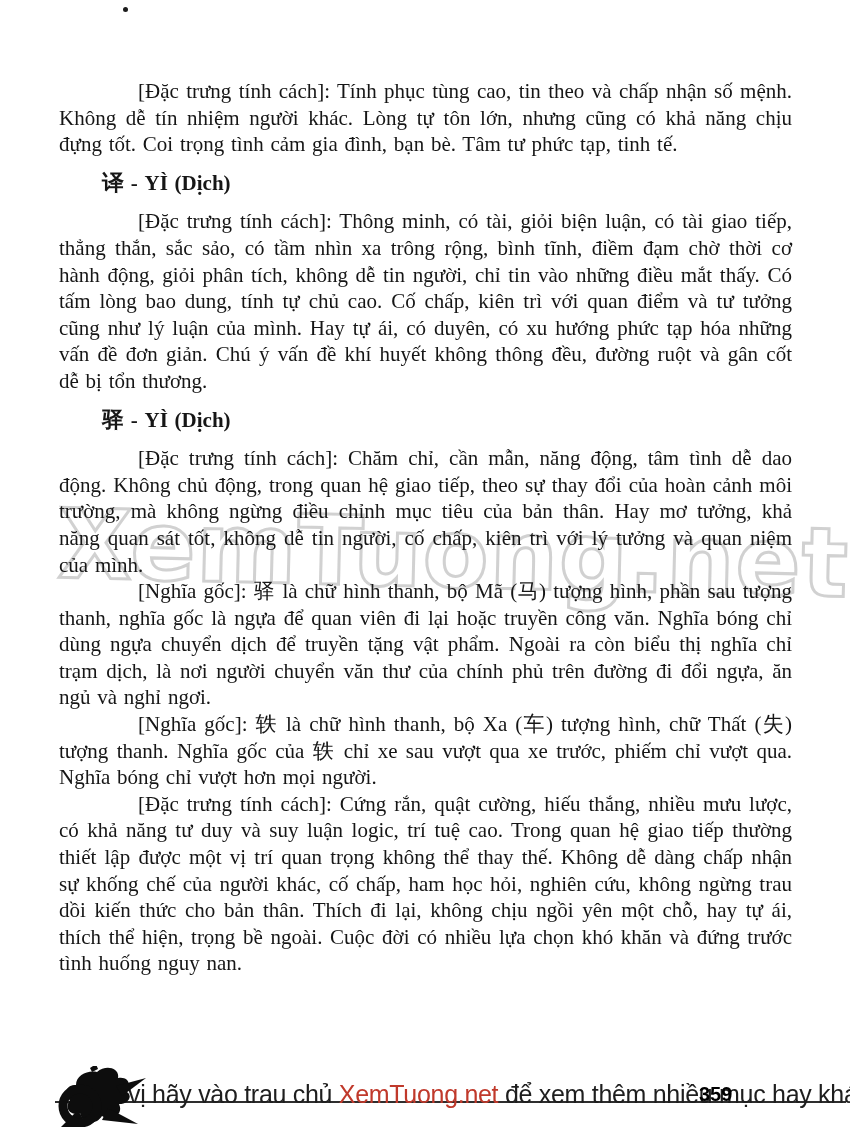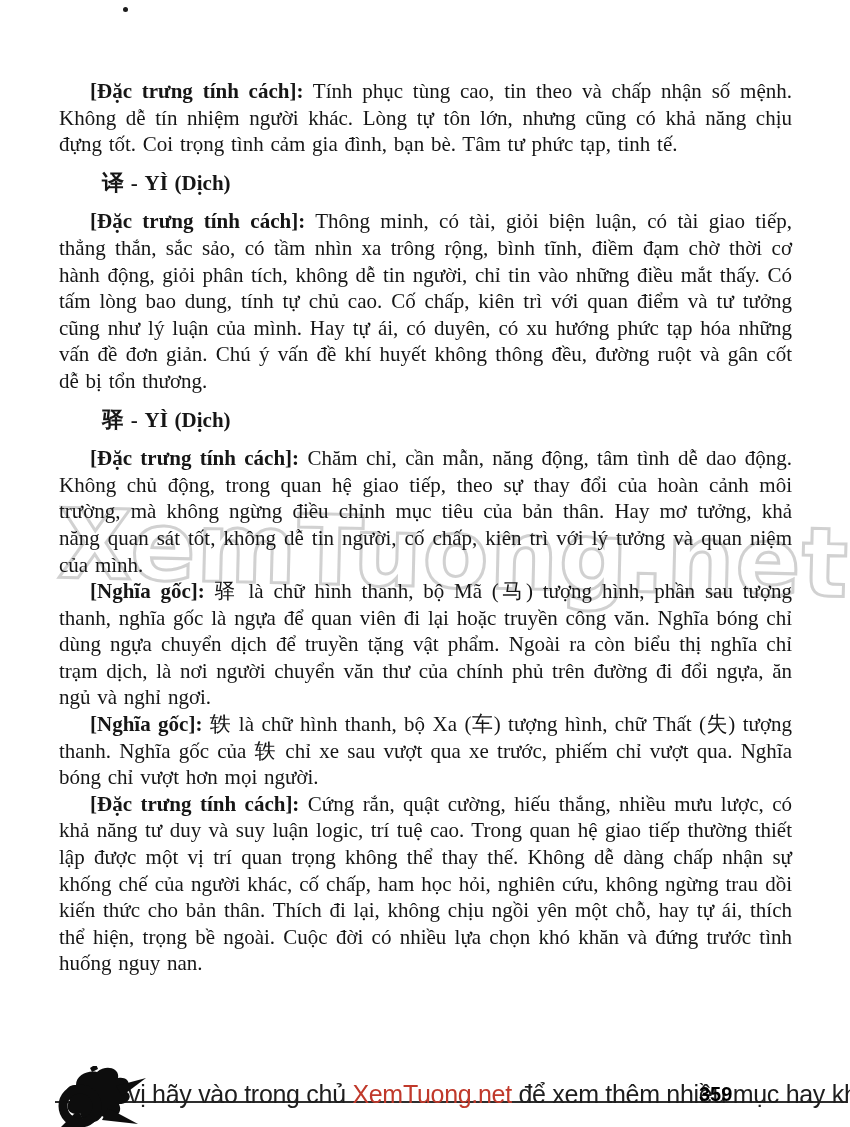--- a/index.html
+++ b/index.html
@@ -21,21 +21,21 @@
     transform:rotate(1.4deg); opacity:.8;
   }
 
   
   .body-text {
     position:absolute; left:59px; top:78px; width:733px; z-index:2;
     font-size:21px; line-height:26.6px; text-align:justify;
     text-justify:inter-word; word-spacing:1.5px;
   }
   .para   { margin:0; text-indent:31px; }
-  .label  { font-weight:bold; }
+  .label  { font-weight:normal;margin-left:48px; }
   .hblock { margin:12px; text-indent:31px; font-weight:bold; }
   .hanzi  { font-size:22px; }
 
   
   .footer-rule {
     position:absolute; left:55px; top:1101px; width:791px; height:2px;
     background:#2e2e2e; z-index:3;
   }
   .footer-text {
     position:absolute; left:128px; top:1080px; width:722px; z-index:4;
@@ -76,21 +76,21 @@
 
 
     <p class="para"><span class="label">[Nghĩa gốc]:</span><span> 轶 là chữ hình thanh, bộ Xa (车) tượng hình, chữ Thất (失) tượng thanh. Nghĩa gốc của 轶 chỉ xe sau vượt qua xe trước, phiếm chỉ vượt qua. Nghĩa bóng chỉ vượt hơn mọi người.</span></p>
 
     <p class="para"><span class="label">[Đặc trưng tính cách]:</span><span> Cứng rắn, quật cường, hiếu thắng, nhiều mưu lược, có khả năng tư duy và suy luận logic, trí tuệ cao. Trong quan hệ giao tiếp thường thiết lập được một vị trí quan trọng không thể thay thế. Không dễ dàng chấp nhận sự khống chế của người khác, cố chấp, ham học hỏi, nghiên cứu, không ngừng trau dồi kiến thức cho bản thân. Thích đi lại, không chịu ngồi yên một chỗ, hay tự ái, thích thể hiện, trọng bề ngoài. Cuộc đời có nhiều lựa chọn khó khăn và đứng trước tình huống nguy nan.</span></p>
 
   </div>
 
   <div class="footer-rule"></div>
 
-  <div class="footer-text"><span>vị hãy vào trong chủ </span><span class="footer-brand">XemTuong.net</span><span> để xem thêm nhiều mục hay khác</span></div>
+  <div class="footer-text"><span>vị hãy vào trau chủ </span><span class="footer-brand">XemTuong.net</span><span> để xem thêm nhiều mục hay khác</span></div>
 
   <div class="page-number">359</div>
 
   <svg class="footer-blob" width="110" height="70" viewBox="0 0 110 70">
     <g fill="#0d0d0d">
       <path d="M47,6 C56,-2 70,2 68,12 C78,10 83,19 74,25 C84,27 80,38 69,38
                C74,48 62,56 52,50 C46,60 32,58 30,47 C20,50 14,42 20,34
                C12,30 16,18 26,19 C26,9 38,4 47,6 Z"></path>
       <path d="M66,20 L96,12 L72,30 Z"></path>
       <path d="M58,42 L88,58 L52,54 Z"></path>

